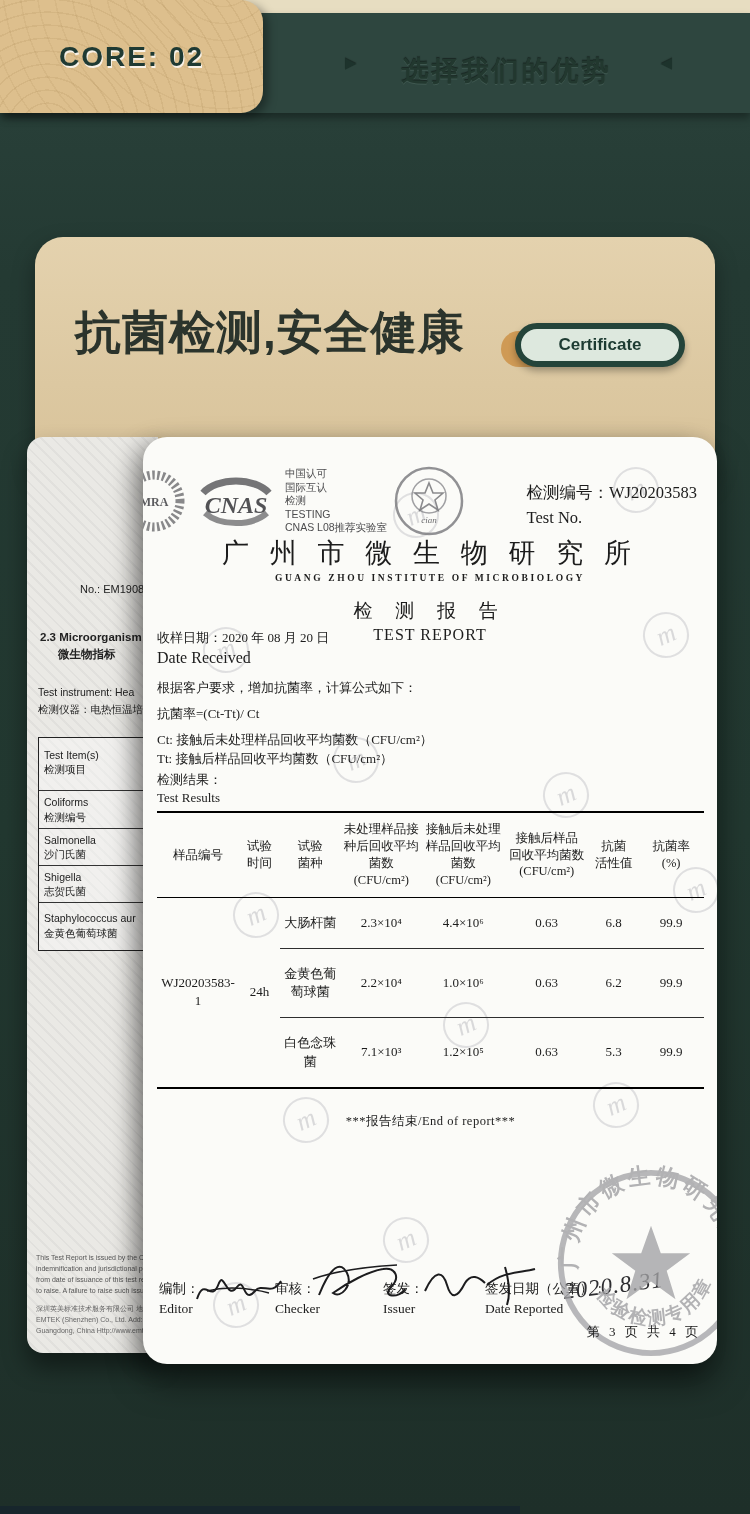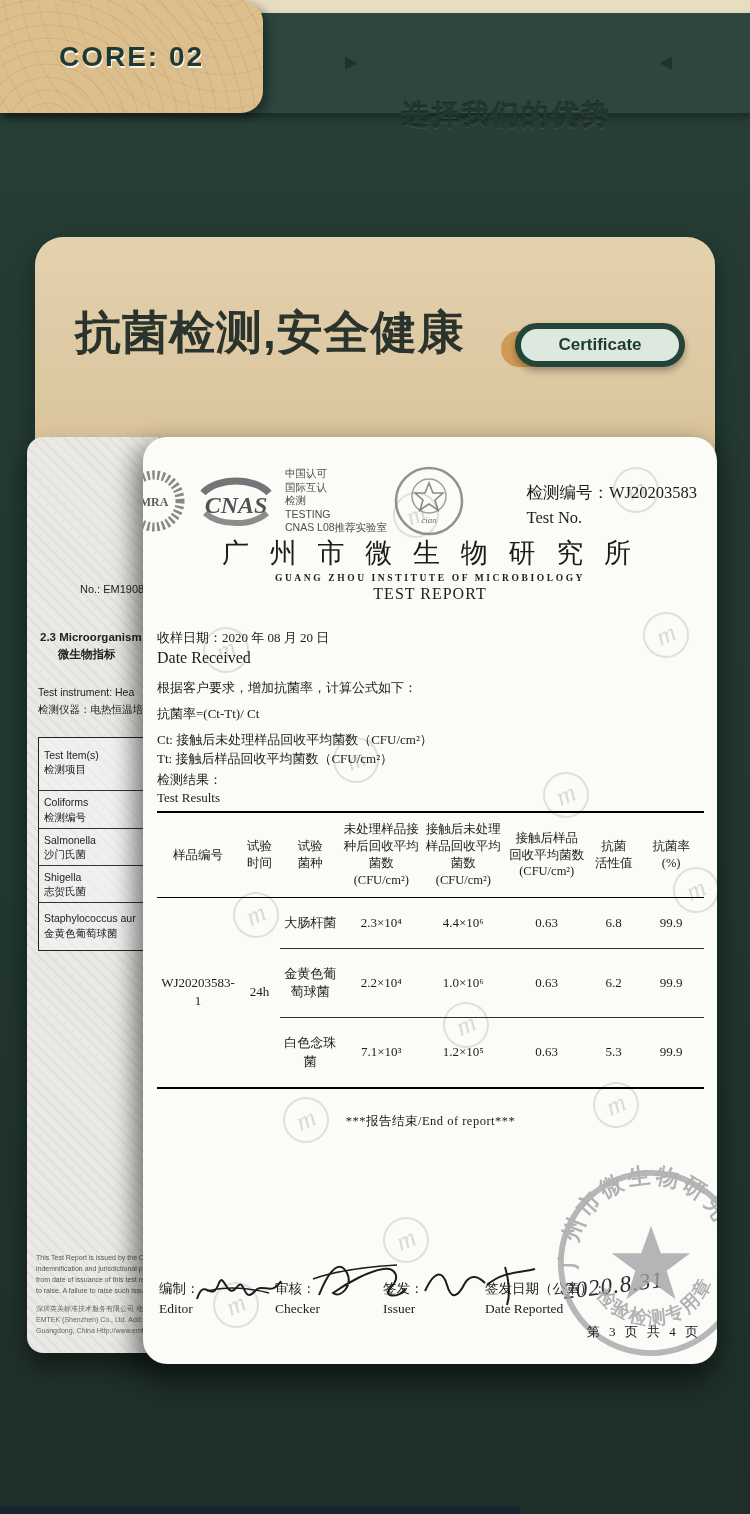--- a/index.html
+++ b/index.html
@@ -5,21 +5,21 @@
   html,body{margin:0;padding:0;background:#1f302a;}
   .canvas{position:relative;width:750px;height:1514px;overflow:hidden;
     background:linear-gradient(180deg,#2b433c 0%,#243a33 18%,#223830 55%,#1e2f29 100%);
     font-family:"Liberation Sans",sans-serif;}
   
   .top-strip{position:absolute;top:0;left:0;width:750px;height:13px;background:#e7ddc1;}
   .header-band{position:absolute;top:13px;left:0;width:750px;height:100px;background:#2e463f;
     box-shadow:0 5px 8px rgba(0,0,0,.35);}
   .banner-title{position:absolute;left:263px;right:0;top:0;height:116px;display:flex;align-items:center;justify-content:center;
     font-size:27px;font-weight:bold;letter-spacing:3px;color:#22382f;
-    text-shadow:0 -1px 1px rgba(0,0,0,.45),0 1px 0 rgba(150,180,165,.18);margin-top:44px;}
+    text-shadow:0 -1px 1px rgba(0,0,0,.45),0 1px 0 rgba(150,180,165,.18);}
   .banner-arrow{position:absolute;top:0;height:100px;display:flex;align-items:center;font-size:15px;color:#1d332c;
     text-shadow:0 -1px 1px rgba(0,0,0,.4);}
   .arrow-l{left:345px;} .arrow-r{right:78px;}
   .core-block{position:absolute;top:0;left:0;width:263px;height:113px;border-radius:0 22px 22px 0;
     background:#ddbf8d;
     background-image:repeating-radial-gradient(circle at 18% 115%,rgba(130,95,40,.10) 0 1.5px,transparent 1.5px 13px),
       repeating-radial-gradient(circle at 85% -25%,rgba(130,95,40,.08) 0 1.5px,transparent 1.5px 17px);
     box-shadow:5px 4px 10px rgba(0,0,0,.35);display:flex;align-items:center;justify-content:center;}
   .core-label{font-size:28px;font-weight:800;letter-spacing:2px;color:#1f3a33;
     text-shadow:1px 2px 0 rgba(255,255,255,.8);}
@@ -204,20 +204,21 @@
     </div>
 
     <div class="testno">
       <span>检测编号：</span><span>WJ20203583</span><br>
       <span>Test    No.</span>
     </div>
 
     <div class="inst">
       <div class="inst-cn">广 州 市 微 生 物 研 究 所</div>
       <div class="inst-en">GUANG ZHOU INSTITUTE OF MICROBIOLOGY</div>
+      <div class="rep-cn">检 测 报 告</div>
       <div class="rep-en">TEST REPORT</div>
     </div>
 
     <div class="body">
       <div class="dates-row">
         <div>
           <span>收样日期：2020 年  08  月  20  日</span><br>
           <span class="en">Date Received</span>
         </div>
       </div>

